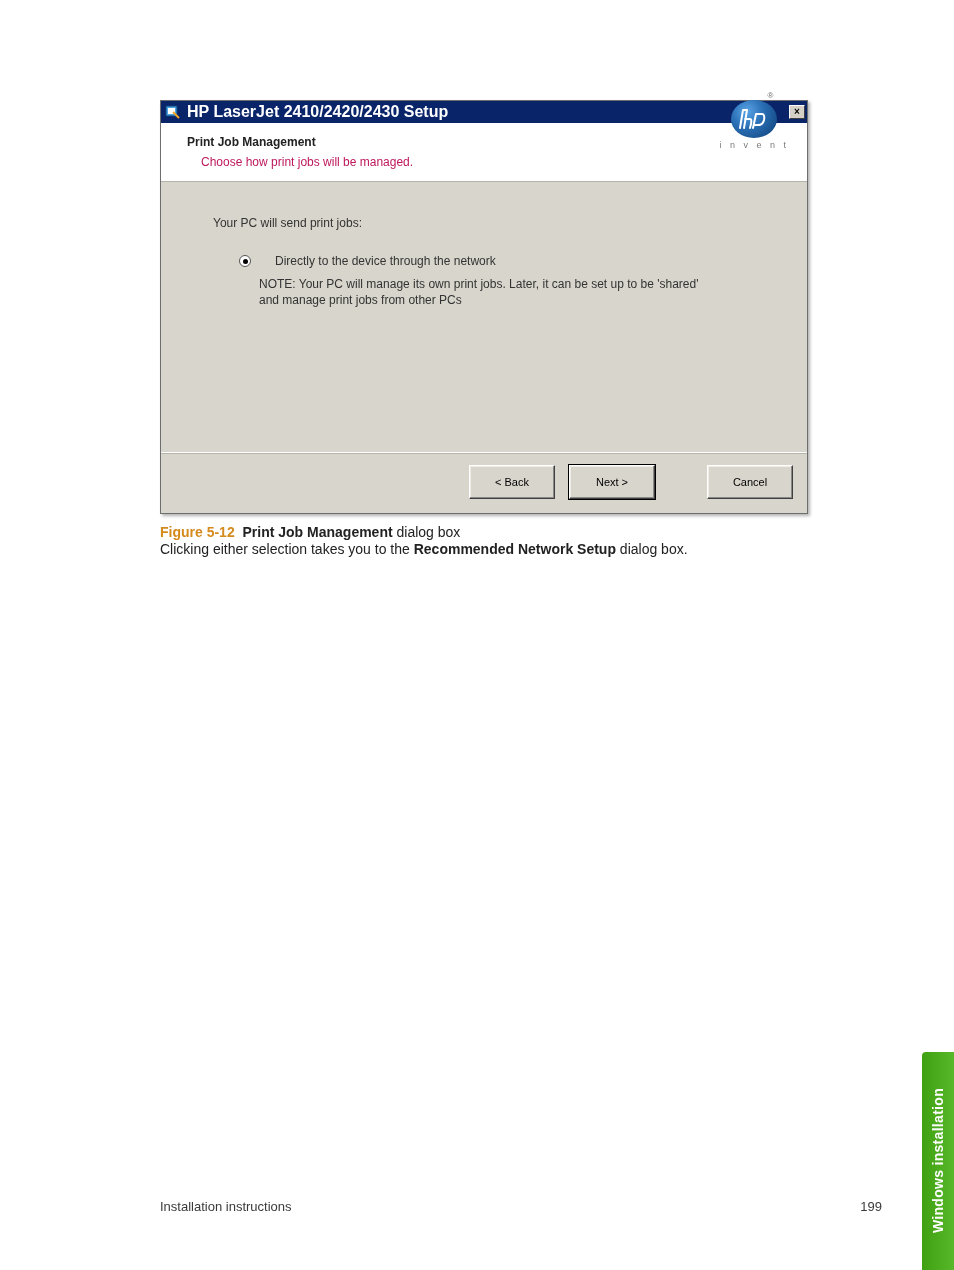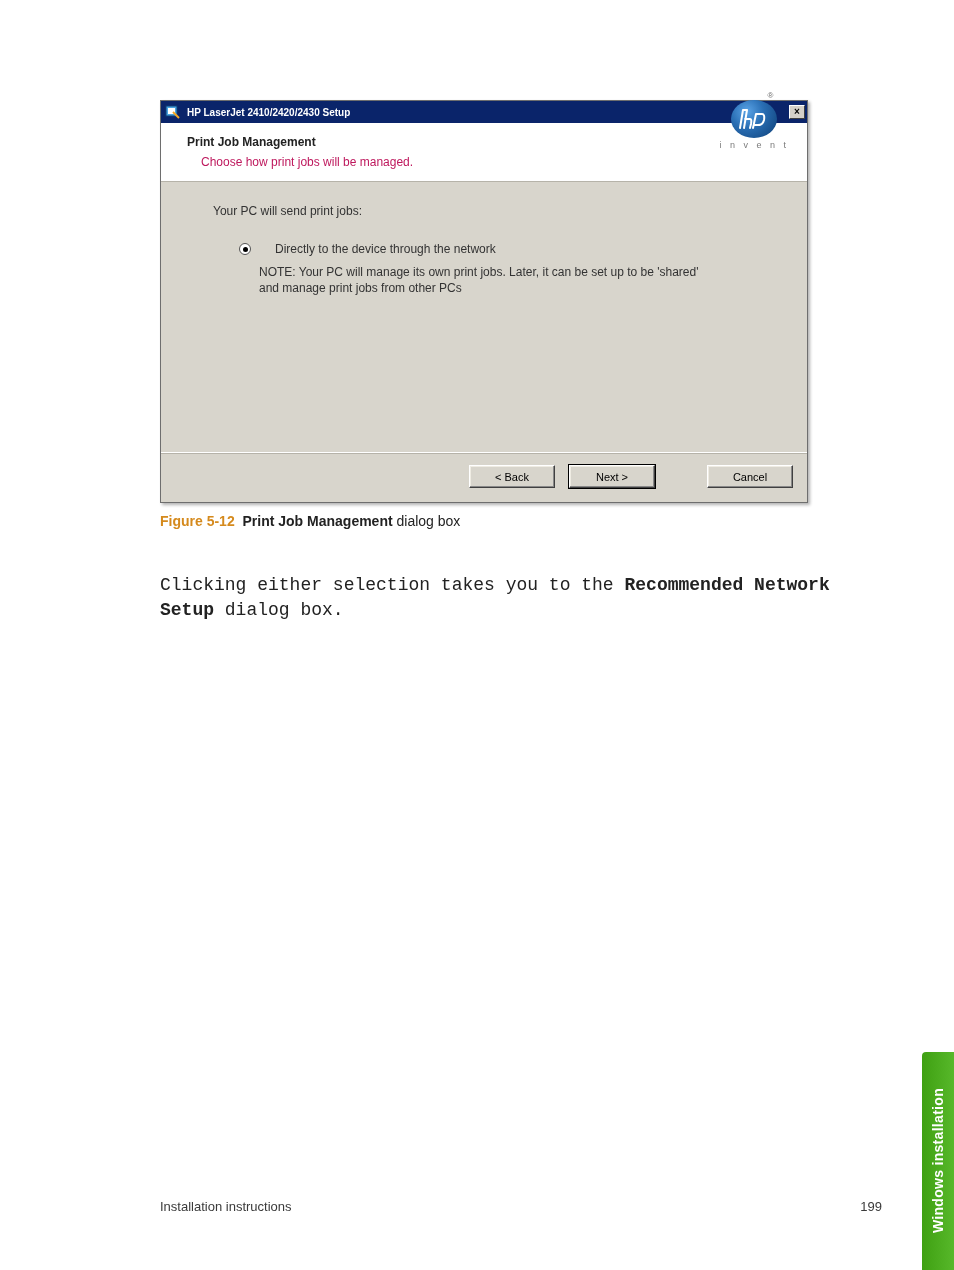--- a/index.html
+++ b/index.html
@@ -37,21 +37,21 @@
     align-items: center;
     gap: 6px;
   }
   .titlebar-icon {
     width: 16px; height: 16px;
     display: inline-block;
   }
   .titlebar-title {
     color: #ffffff;
     font-weight: bold;
-    font-size: 10px;
+    font-size: 16px;
     font-family: Tahoma, Arial, sans-serif;
   }
   .titlebar-close {
     width: 16px; height: 14px;
     background: #d4d0c8;
     border: 1px solid #404040;
     border-top-color: #fff;
     border-left-color: #fff;
     display: flex;
     align-items: center;
@@ -109,21 +109,21 @@
   }
   .hp-reg {
     font-size: 8px;
     color: #6b6b6b;
     align-self: flex-start;
     margin-left: 48px;
     margin-top: -42px;
     position: relative;
   }
   .body-panel {
-    padding: 22px 30px 60px 52px;
+    padding: 34px 30px 60px 52px;
     font-family: Tahoma, Arial, sans-serif;
     font-size: 12px;
     color: #333;
     min-height: 270px;
   }
   .body-intro { margin-bottom: 24px; }
   .radio-row {
     display: flex;
     align-items: center;
     gap: 24px;
@@ -156,21 +156,21 @@
   .footer-panel {
     border-top: 1px solid #ffffff;
     box-shadow: inset 0 1px 0 #b6b3a9;
     padding: 12px 14px 14px 14px;
     display: flex;
     justify-content: flex-end;
     gap: 14px;
   }
   .winbtn {
     min-width: 86px;
-    height: 23px;
+    height: 34px;
     background: #d8d5cc;
     border: 1px solid #404040;
     border-top-color: #fff;
     border-left-color: #fff;
     font-family: Tahoma, Arial, sans-serif;
     font-size: 11px;
     color: #000;
     display: inline-flex;
     align-items: center;
     justify-content: center;
@@ -184,24 +184,23 @@
   .caption {
     margin-top: 10px;
     font-size: 14px;
     color: #222;
     font-family: Arial, sans-serif;
   }
   .caption .fignum { color: #d58a1d; font-weight: bold; }
   .caption .figtitle { font-weight: bold; }
   
   .para {
-    margin-top: 44px;
-    font-size: 18px;
+    font-size: 14px;
     color: #222;
-    font-family: Liberation Mono, monospace;
+    font-family: Liberation Sans, sans-serif;
     line-height: 1.4;
   }
   .para .b { font-weight: bold; }
   
   .side-tab {
     position: absolute;
     right: 0;
     bottom: 0;
     width: 32px;
     height: 218px;

